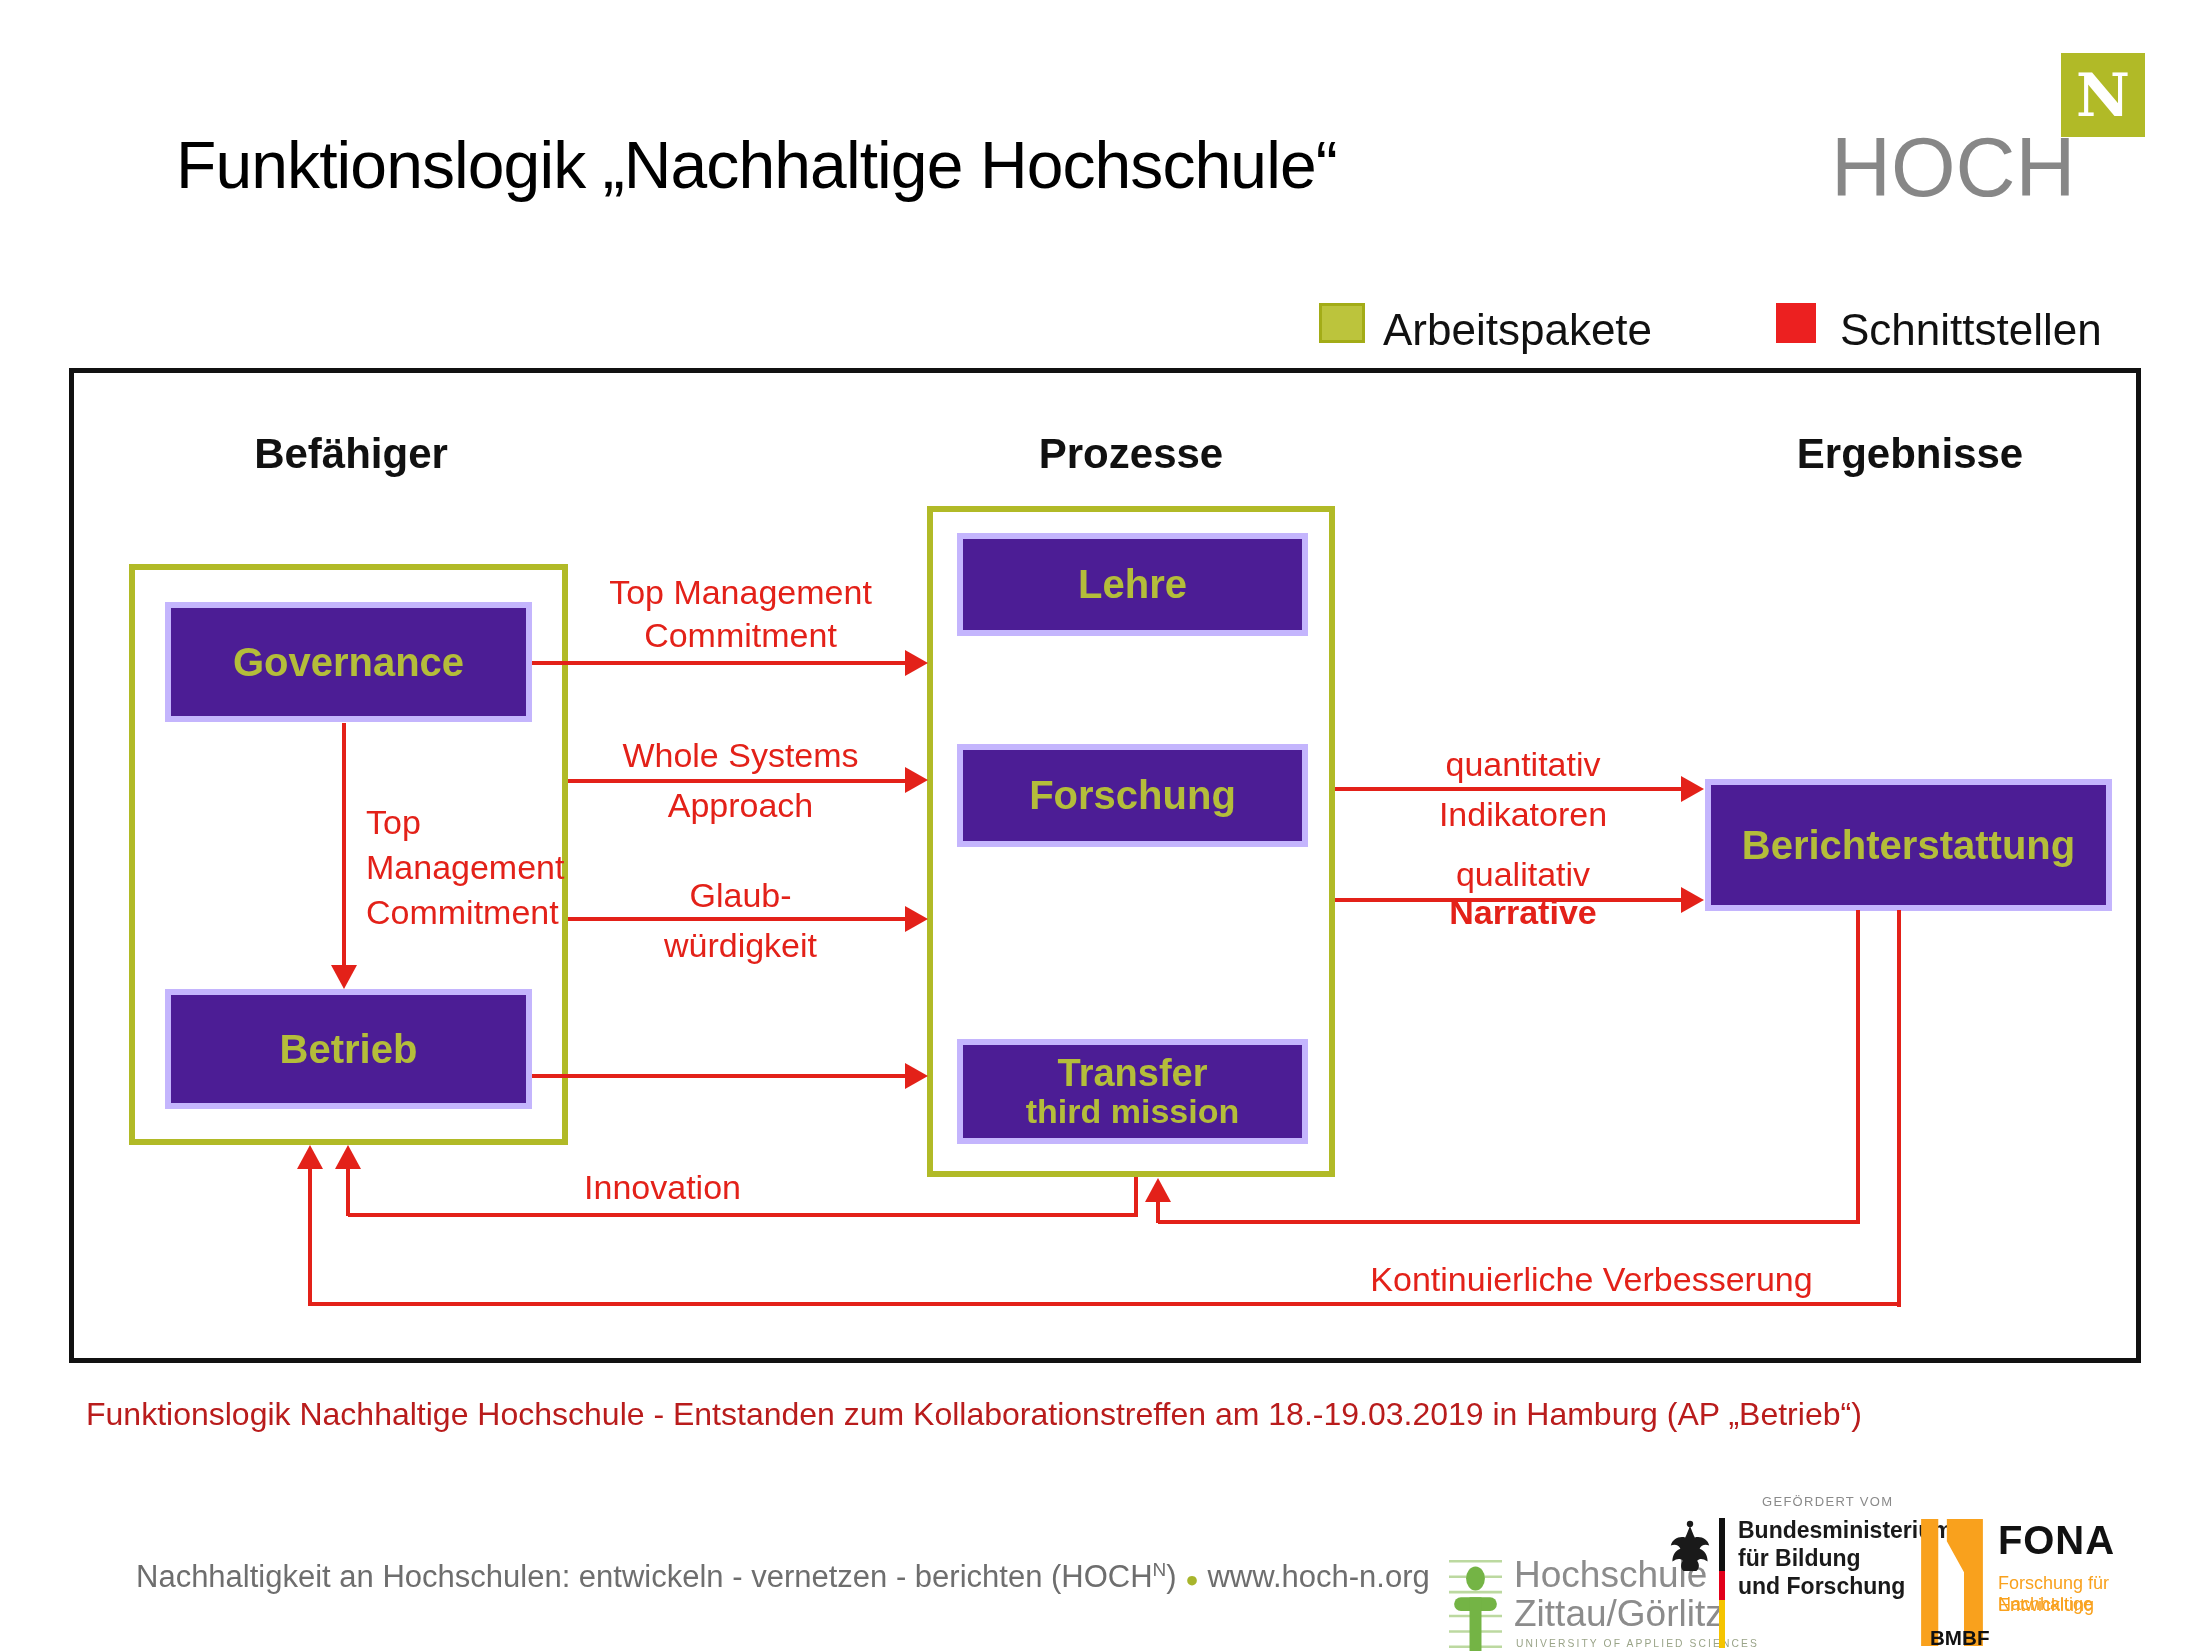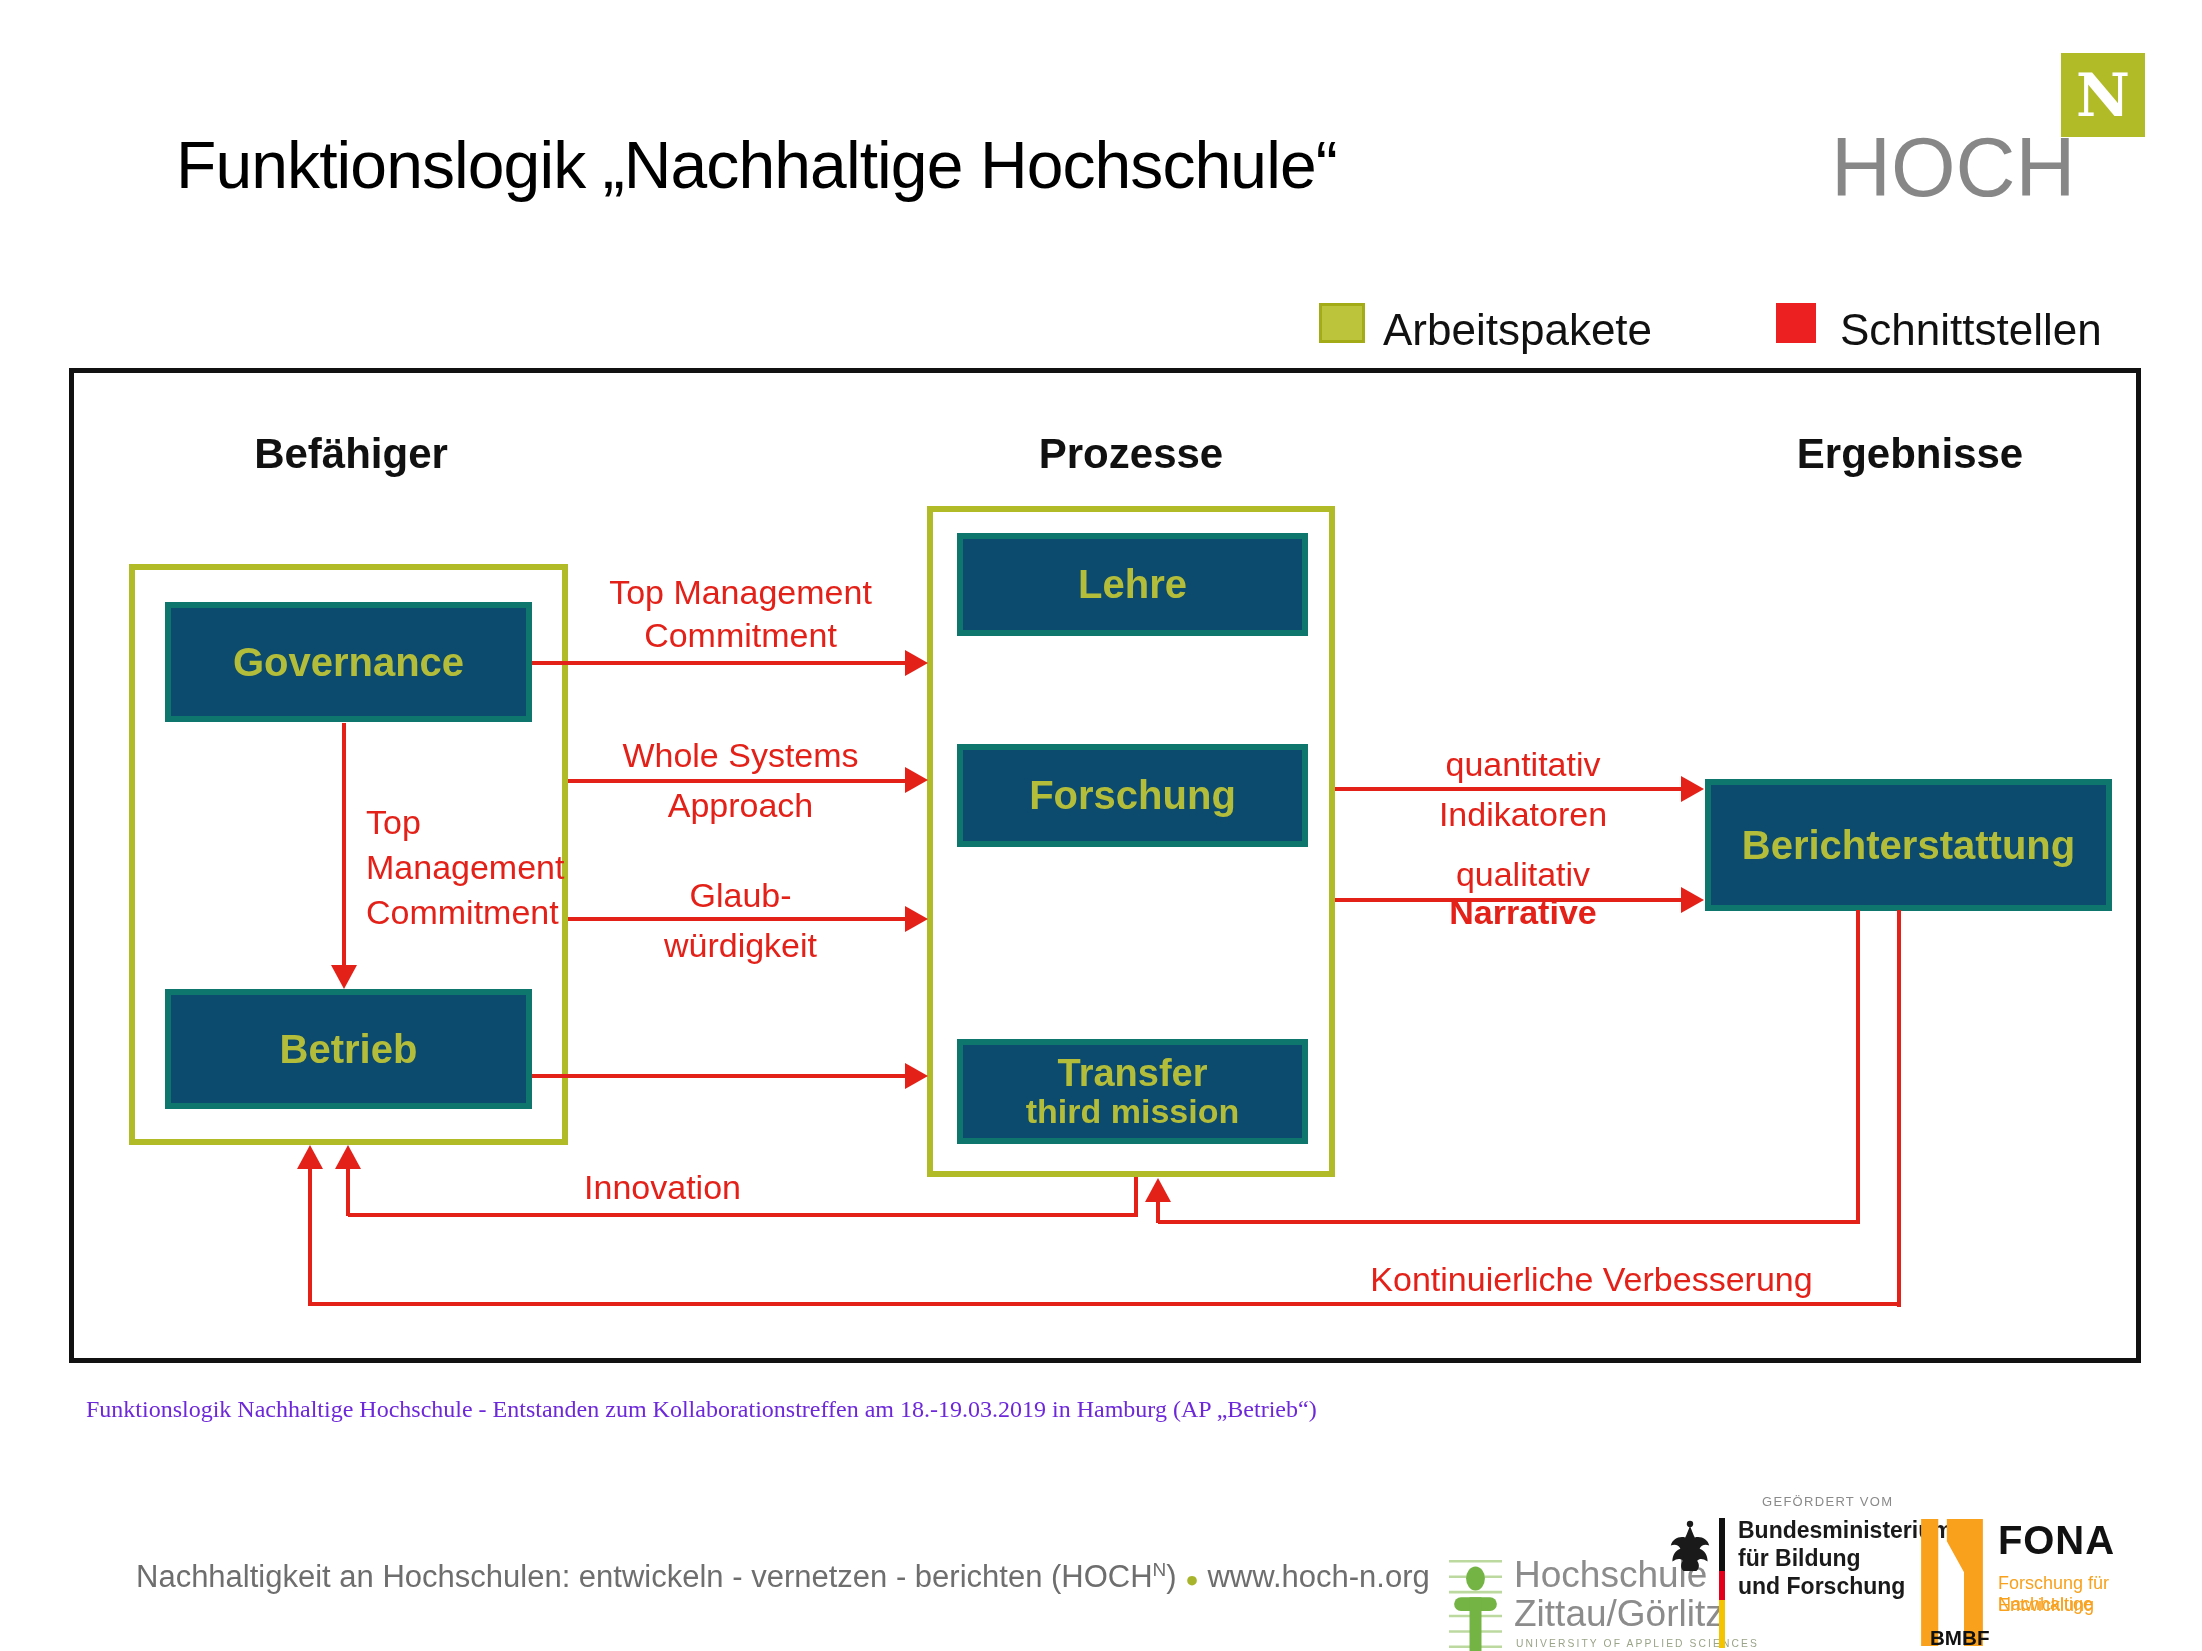--- a/index.html
+++ b/index.html
@@ -2,35 +2,35 @@
 <html style="font-size:13.8px"><head>
 <meta charset="utf-8">
 <style>
   html,body{margin:0;padding:0;background:#ffffff;}
   *{box-sizing:border-box;}
   #stage{position:relative;width:2203px;height:1652px;background:#ffffff;overflow:hidden;
          font-family:"Liberation Sans",sans-serif;}
   .abs{position:absolute;}
   .title{font-size:66px;color:#000;letter-spacing:-0.9px;white-space:nowrap;}
   .hdr{font-size:42px;font-weight:bold;color:#111;text-align:center;}
-  .box-green{border:6px solid #0f766e;display:flex;align-items:center;justify-content:center;
-             color:#b4bd3a;font-weight:bold;text-align:right;background:#0c4a6e;}
+  .box-green{border:6px solid #c4b5fd;display:flex;align-items:center;justify-content:center;
+             color:#b4bd3a;font-weight:bold;text-align:right;background:#4c1d95;}
   .group-green{border:6.9px solid #b1ba27;background:transparent;}
   .node-label{font-size:40px;}
   .red-lbl{color:#e32119;font-size:34px;text-align:center;white-space:nowrap;}
   .hline{height:4.3px;background:#e32119;}
   .vline{width:4.3px;background:#e32119;}
   .ah-right{width:0;height:0;border-top:13px solid transparent;border-bottom:13px solid transparent;
             border-left:23px solid #e32119;}
   .ah-down{width:0;height:0;border-left:13px solid transparent;border-right:13px solid transparent;
            border-top:24px solid #e32119;}
   .ah-up{width:0;height:0;border-left:13px solid transparent;border-right:13px solid transparent;
          border-bottom:24px solid #e32119;}
   .legend-lbl{font-size:44px;color:#111;}
-  .caption{font-size:24px;color:#6d28d9;white-space:nowrap;font-family:Liberation Serif, serif;}
+  .caption{font-size:32px;color:#b91c1c;white-space:nowrap;}
   .footer-txt{font-size:31px;color:#6e6e6e;white-space:nowrap;}
   .gray-logo{color:#8c8c8c;}
 </style>
 </head>
 <body>
 
 <div id="stage">
 
   <div class="abs title" style="left:176px;top:127px;">Funktionslogik „Nachhaltige Hochschule“</div>
 

